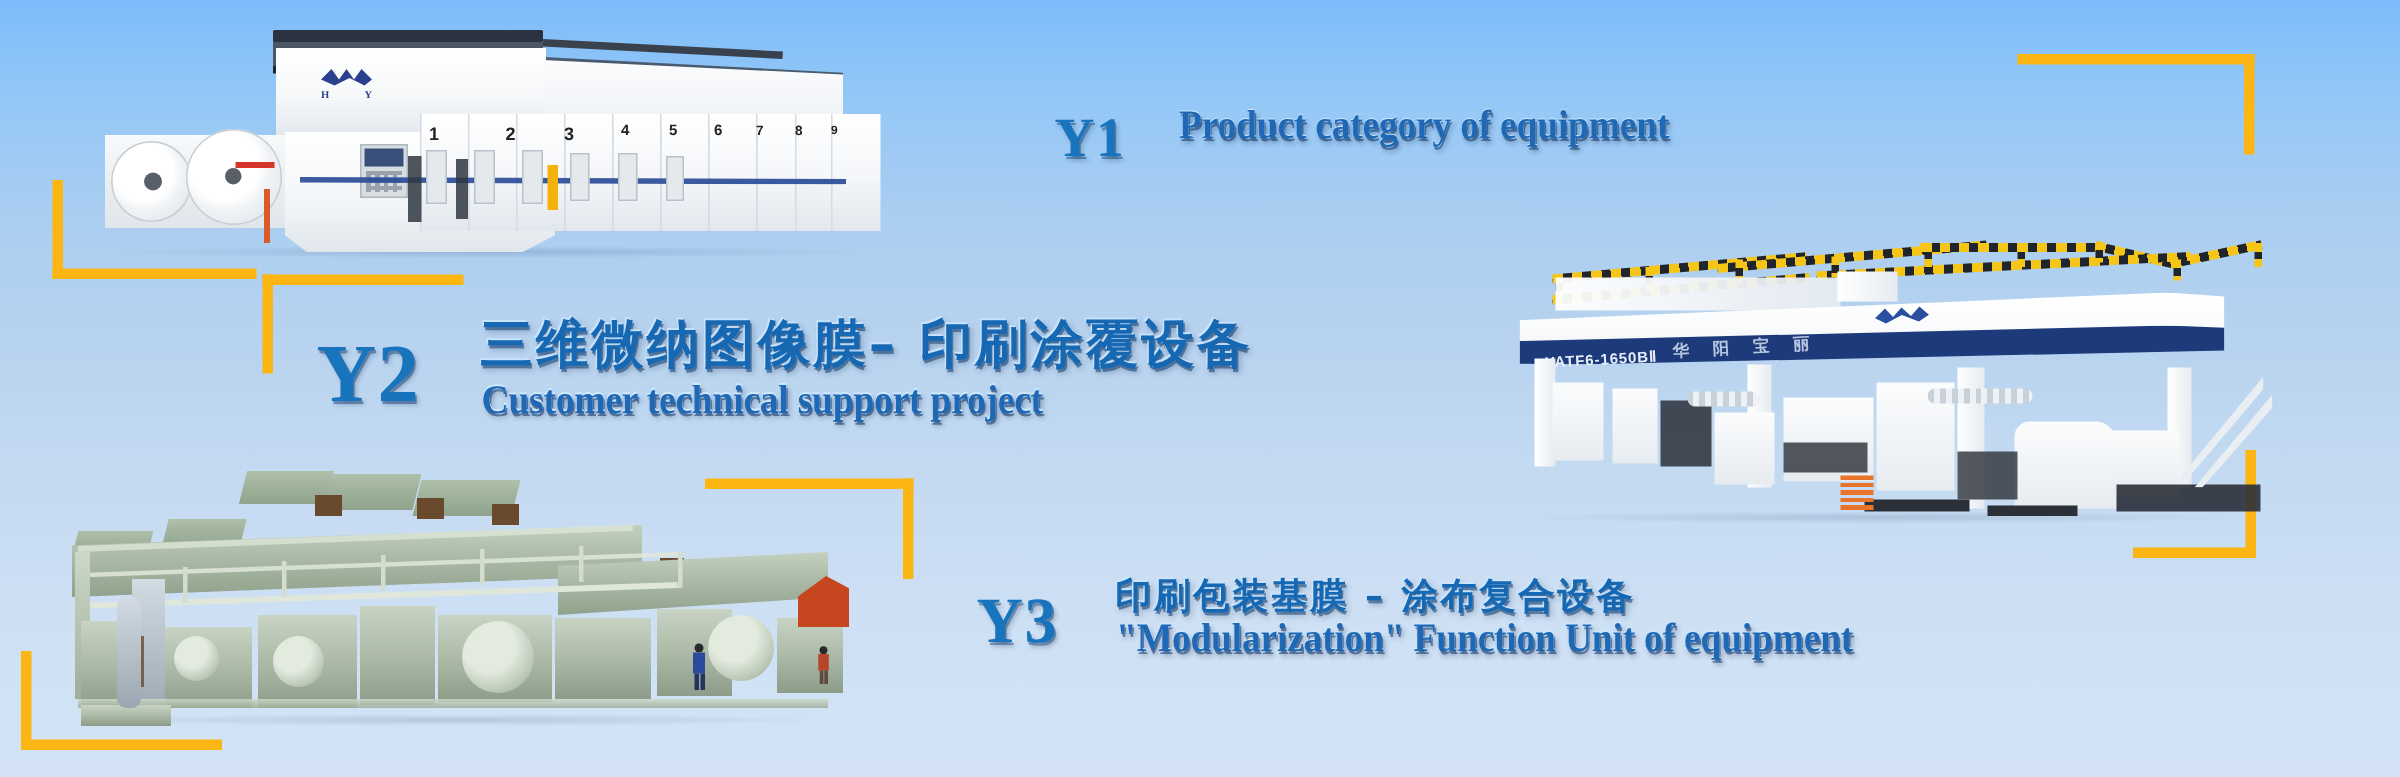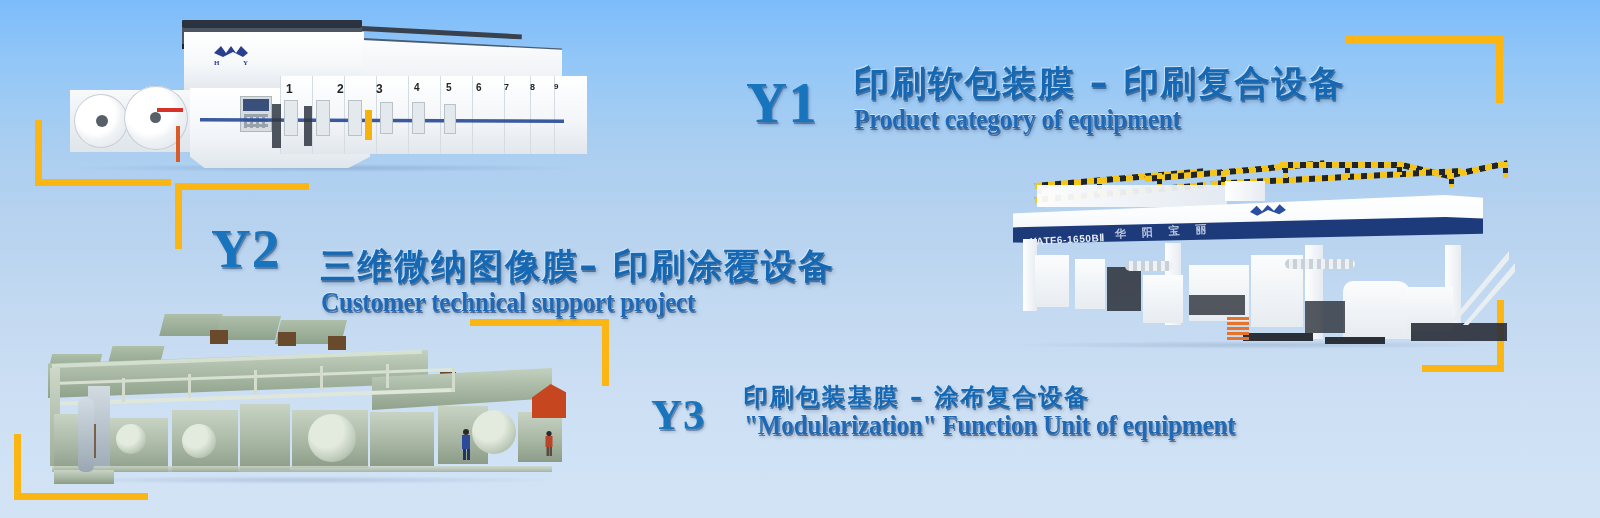--- a/index.html
+++ b/index.html
@@ -320,30 +320,29 @@
         <rect x="2.5" y="17" width="2.5" height="9" fill="#5c4a3e"></rect>
         <rect x="5.5" y="17" width="2.5" height="9" fill="#5c4a3e"></rect>
       </svg>
     </div>
     <div class="red" style="left:500px;top:78px;width:34px;height:34px;clip-path:polygon(0 40%,55% 0,100% 24%,100% 100%,0 100%);"></div>
     <div class="brown" style="left:50px;top:118px;width:14px;height:34px;opacity:.8;"></div>
     <div class="steel" style="left:46px;top:92px;width:16px;height:74px;border-radius:6px;"></div>
   </div>
 
   <div class="grp" style="left:703px;top:66px;">
-    <div class="ycode" style="font-size:57px;margin-top:8px;margin-left:43px;">Y1</div>
+    <div class="ycode" style="font-size:37px;margin-top:8px;">Y1</div>
     <div class="txtcol" style="margin-left:36px;">
-      <div class="cn" style="font-size:35px;">印刷软包装膜 – 印刷复合设备</div>
       <div class="en" style="font-size:27px;margin-top:3px;">Product category of equipment</div>
     </div>
   </div>
 
   <div class="grp" style="left:211px;top:213px;">
     <div class="ycode" style="font-size:55px;margin-top:8px;">Y2</div>
-    <div class="txtcol" style="margin-left:40px;margin-top:36px;">
+    <div class="txtcol" style="margin-left:40px;">
       <div class="cn" style="font-size:35px;">三维微纳图像膜– 印刷涂覆设备</div>
       <div class="en" style="font-size:27px;margin-top:3px;margin-left:1px;">Customer technical support project</div>
     </div>
   </div>
 
   <div class="grp" style="left:651px;top:385px;">
     <div class="ycode" style="font-size:43px;margin-top:8px;text-align:center;">Y3</div>
     <div class="txtcol" style="margin-left:38px;">
       <div class="cn" style="font-size:24px;">印刷包装基膜 – 涂布复合设备</div>
       <div class="en" style="font-size:27px;margin-top:2px;">"Modularization" Function Unit of equipment</div>

